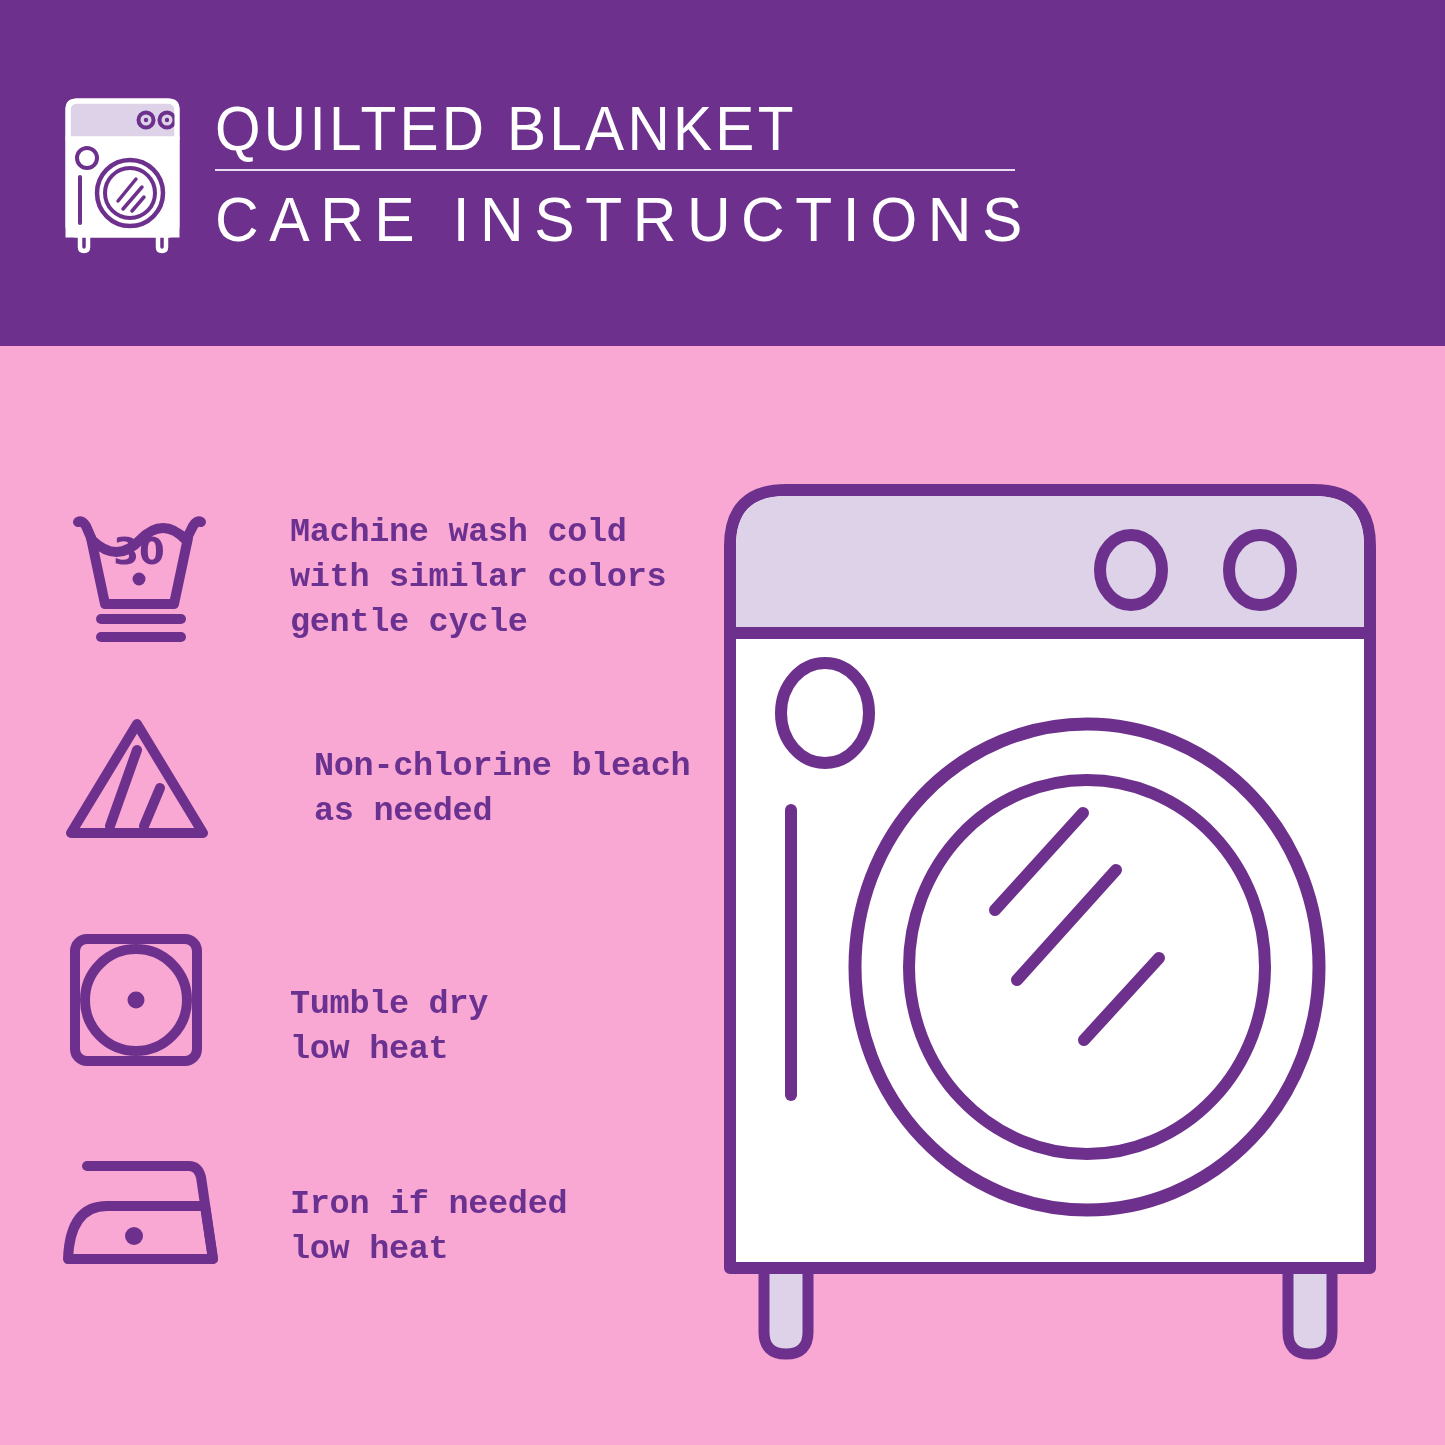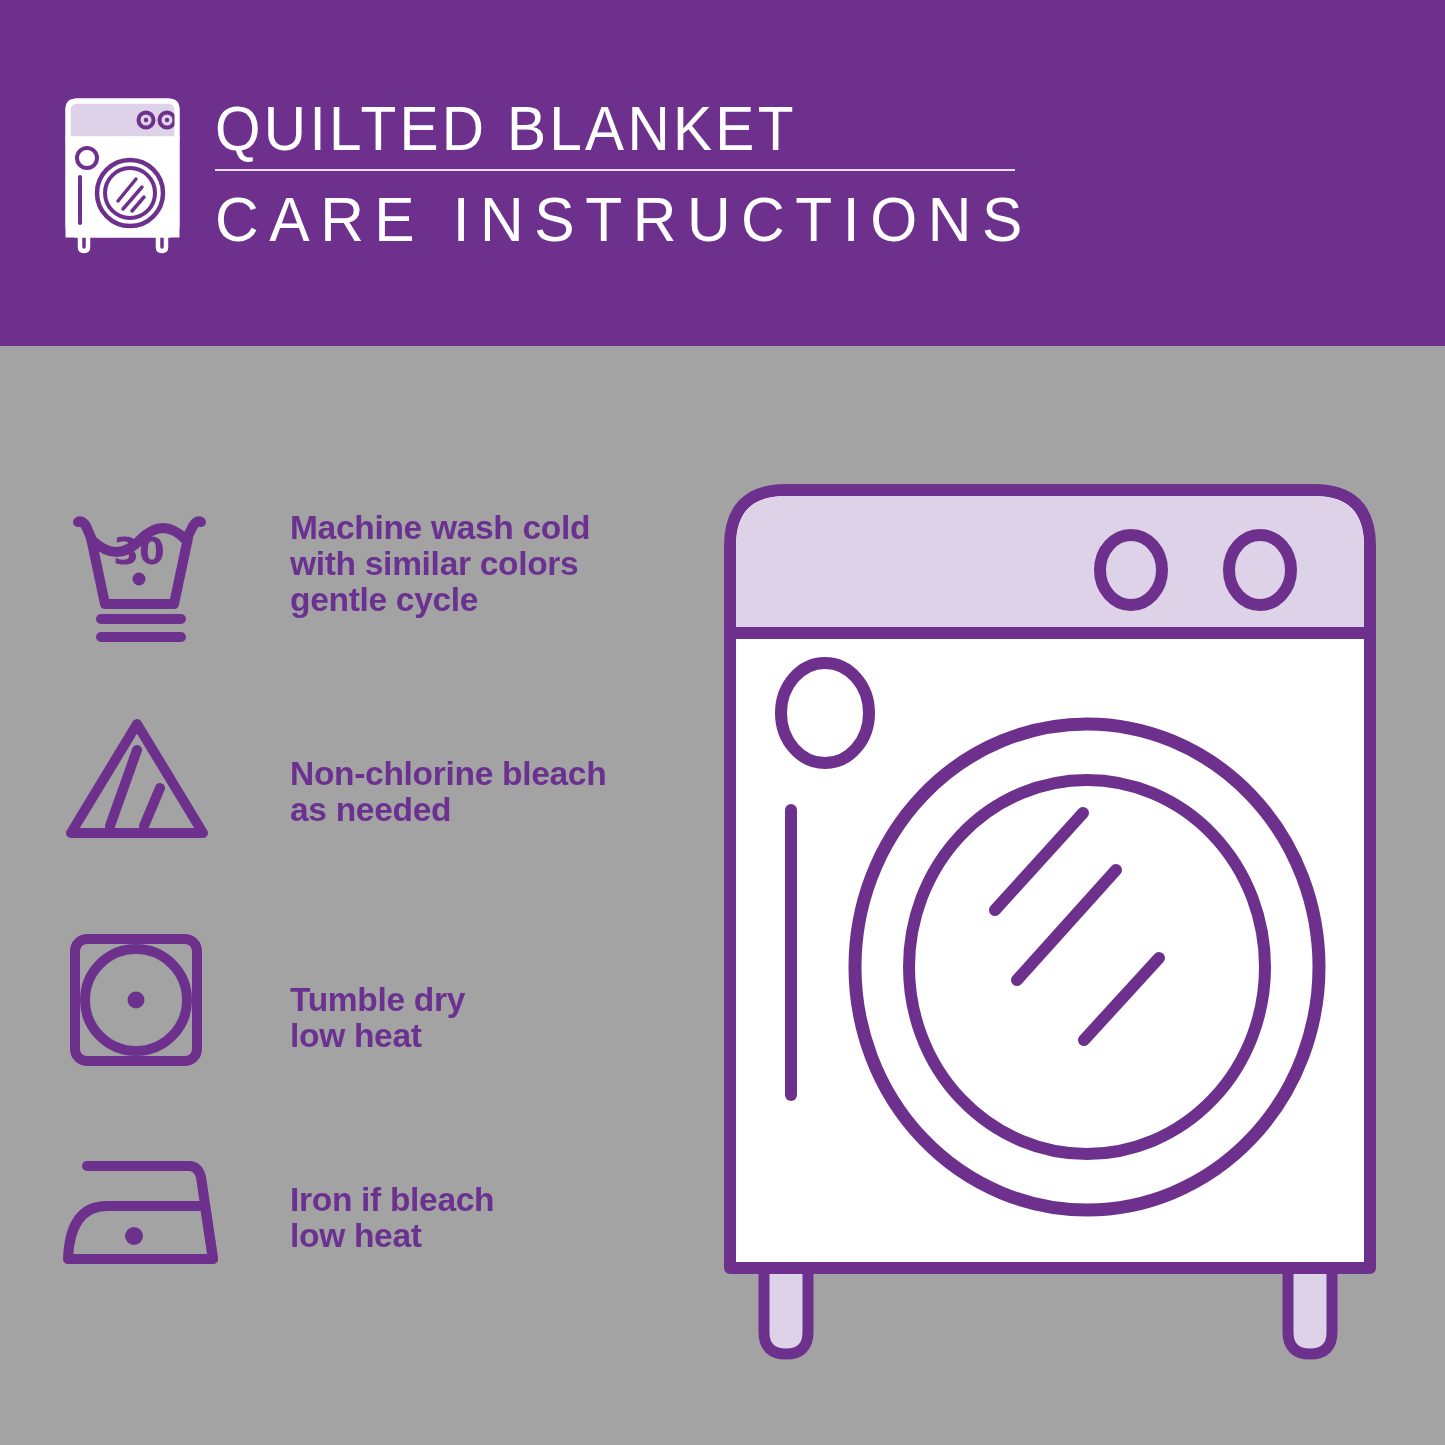--- a/index.html
+++ b/index.html
@@ -7,21 +7,21 @@
     padding: 0;
     background: #ffffff;
   }
   body {
     font-family: "Liberation Sans", sans-serif;
   }
   #page {
     position: relative;
     width: 1445px;
     height: 1445px;
-    background: #a3a3a3;
+    background: #f9a8d4;
     overflow: hidden;
   }
 
   
   #header-band {
     position: absolute;
     left: 0;
     top: 0;
     width: 1445px;
     height: 346px;
@@ -95,36 +95,36 @@
     position: absolute;
     left: 62px;
     top: 0;
     width: 170px;
     height: 160px;
   }
   .care-text {
     position: absolute;
     left: 290px;
     color: #6b3190;
-    font-family: Liberation Sans, sans-serif;
+    font-family: Liberation Mono, monospace;
     font-weight: bold;
     font-size: 33.5px;
-    line-height: 36px;
+    line-height: 45px;
     letter-spacing: -0.3px;
     white-space: pre-line;
   }
 
   
   #care-row-0 { top: 150px; }
   #care-row-1 { top: 362px; }
   #care-row-2 { top: 580px; }
   #care-row-3 { top: 800px; }
 
   #care-row-0 .care-text { top: 14px; }
-  #care-row-1 .care-text { top: 48px; }
+  #care-row-1 .care-text { top: 36px; margin-left: 24px; }
   #care-row-2 .care-text { top: 56px; }
   #care-row-3 .care-text { top: 36px; }
 
   
   #machine-illustration {
     position: absolute;
     left: 720px;
     top: 470px;
     width: 700px;
     height: 900px;
@@ -230,21 +230,21 @@
       <div class="care-symbol">
         <svg width="170" height="160" viewBox="0 0 170 160">
 
           <path d="M25 20 L127 20 Q136 20 139 31 L151 113" fill="none" stroke="#6d318d" stroke-width="10" stroke-linecap="round" stroke-linejoin="round"></path>
 
           <path d="M143 60 L45 60 Q8 60 6 113 L151 113 Z" fill="none" stroke="#6d318d" stroke-width="10" stroke-linecap="round" stroke-linejoin="round"></path>
 
           <circle cx="72" cy="90" r="9" fill="#6d318d"></circle>
         </svg>
       </div>
-      <div class="care-text">Iron if bleach
+      <div class="care-text">Iron if needed
 low heat</div>
     </div>
 
   </div>
 
   <div id="machine-illustration">
     <svg width="700" height="900" viewBox="0 0 700 900">
 
       <g>
         <path d="M44 780 L44 862 Q44 884 66 884 Q88 884 88 862 L88 780 Z" fill="#ddd2e8" stroke="#6d318d" stroke-width="11" stroke-linejoin="round"></path>

